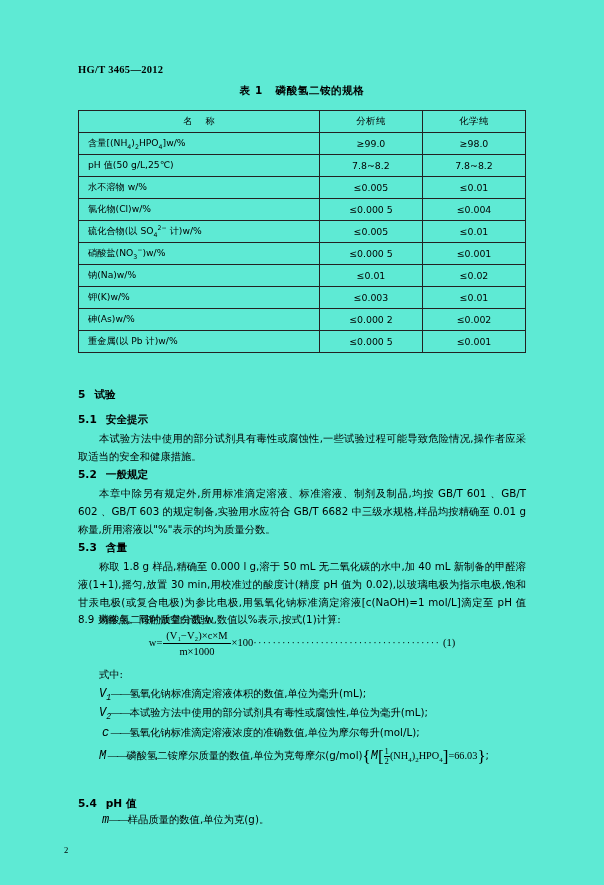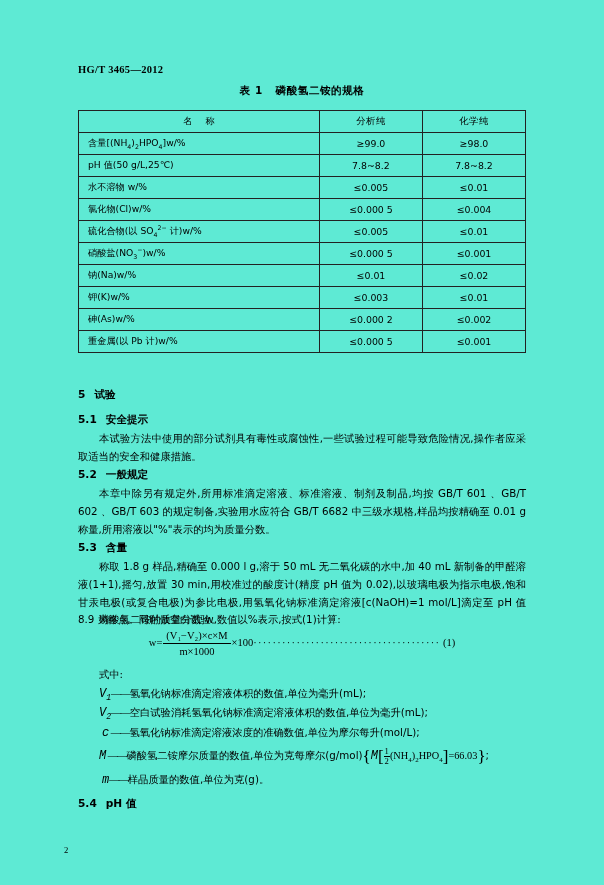--- a/index.html
+++ b/index.html
@@ -300,29 +300,29 @@
   <div class="formula-wrap" style="top:629px;">
     <span>w=</span><span class="frac"><span class="num">(V₁−V₂)×c×M</span><span class="den">m×1000</span></span><span>×100</span><span class="dots">·······································</span>&nbsp;<span>(1)</span>
   </div>
 
   <div class="varlist" style="top:665px;">
     <div class="varrow">式中:</div>
     <div class="varrow">
       <span class="vsym">V<sub>1</sub></span><span class="dash">——</span><span>氢氧化钠标准滴定溶液体积的数值,单位为毫升(mL);</span>
     </div>
     <div class="varrow">
-      <span class="vsym">V<sub>2</sub></span><span class="dash">——</span><span>空白试验消耗氢氧化钠标准滴定溶液体积的数值,单位为毫升(mL);</span>
+      <span class="vsym">V<sub>2</sub></span><span class="dash">——</span><span>本试验方法中使用的部分试剂具有毒性或腐蚀性,单位为毫升(mL);</span>
     </div>
     <div class="varrow" style="padding-left:24px;">
       <span class="vsym">c</span><span class="dash">&nbsp;——</span><span>氢氧化钠标准滴定溶液浓度的准确数值,单位为摩尔每升(mol/L);</span>
     </div>
     <div class="varrow" style="padding-left:21px; line-height:26px;">
       <span class="vsym">M</span><span class="dash">&nbsp;——</span><span>磷酸氢二铵摩尔质量的数值,单位为克每摩尔(g/mol)</span><span class="bigbrace">{</span><span class="vsym">M</span><span class="bigbrack">[</span><span class="halffrac"><span class="num">1</span><span class="den">2</span></span><span class="serif-inline">(NH<sub>4</sub>)<sub>2</sub>HPO<sub>4</sub></span><span class="bigbrack">]</span><span class="serif-inline">=66.03</span><span class="bigbrace">}</span>;
     </div>
-    <div class="varrow" style="padding-left:24px;">
+    <div class="varrow" style="padding-left:24px;margin-top:40px;">
       <span class="vsym">m</span><span class="dash">——</span><span>样品质量的数值,单位为克(g)。</span>
     </div>
   </div>
 
   <div class="body-text" style="top:795px;">
     <span class="sec-num">5.4</span><span class="sec-title">pH 值</span>
   </div>
 
   <div class="pagenum">2</div>
 </div>

